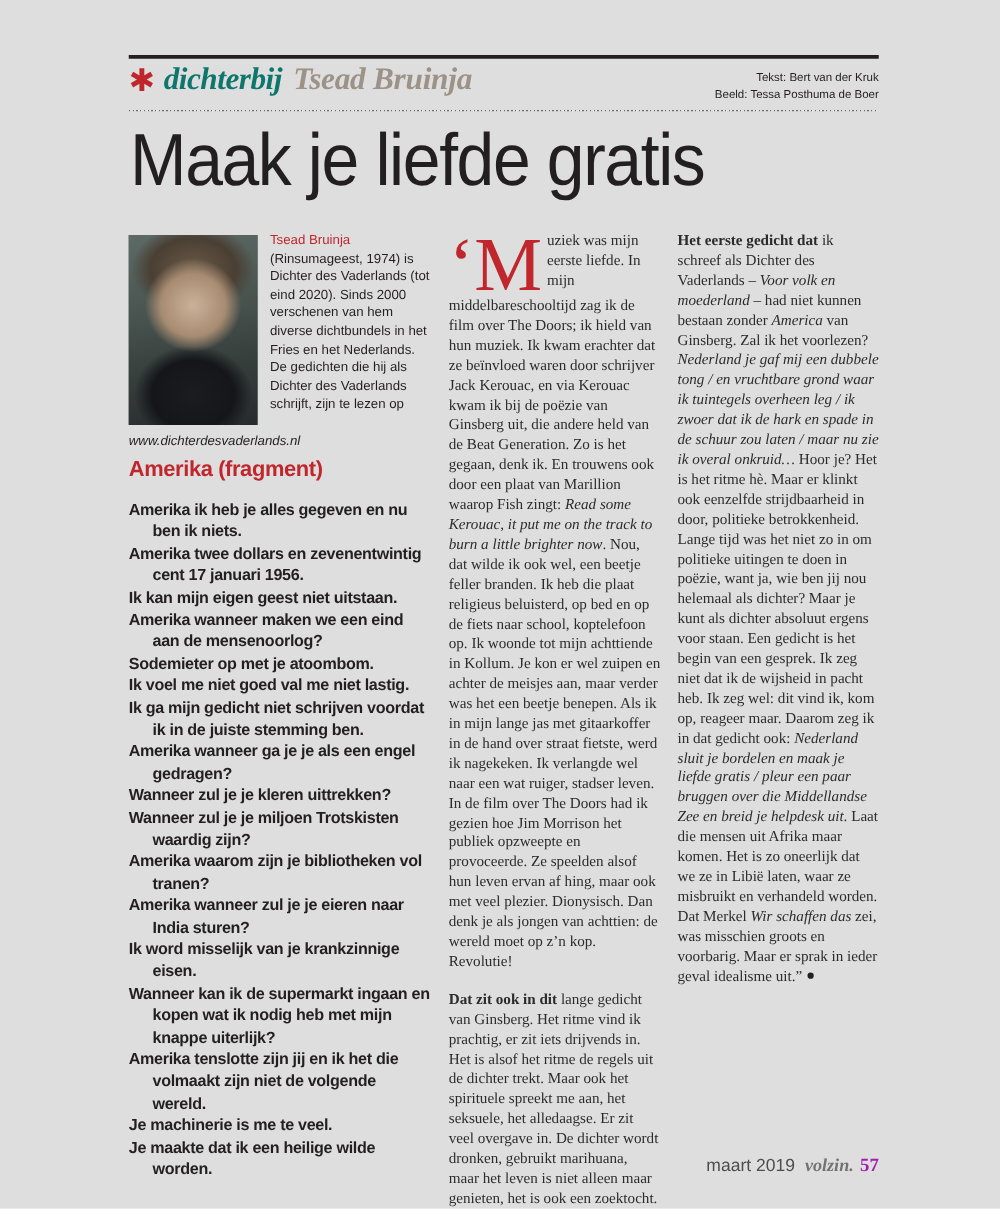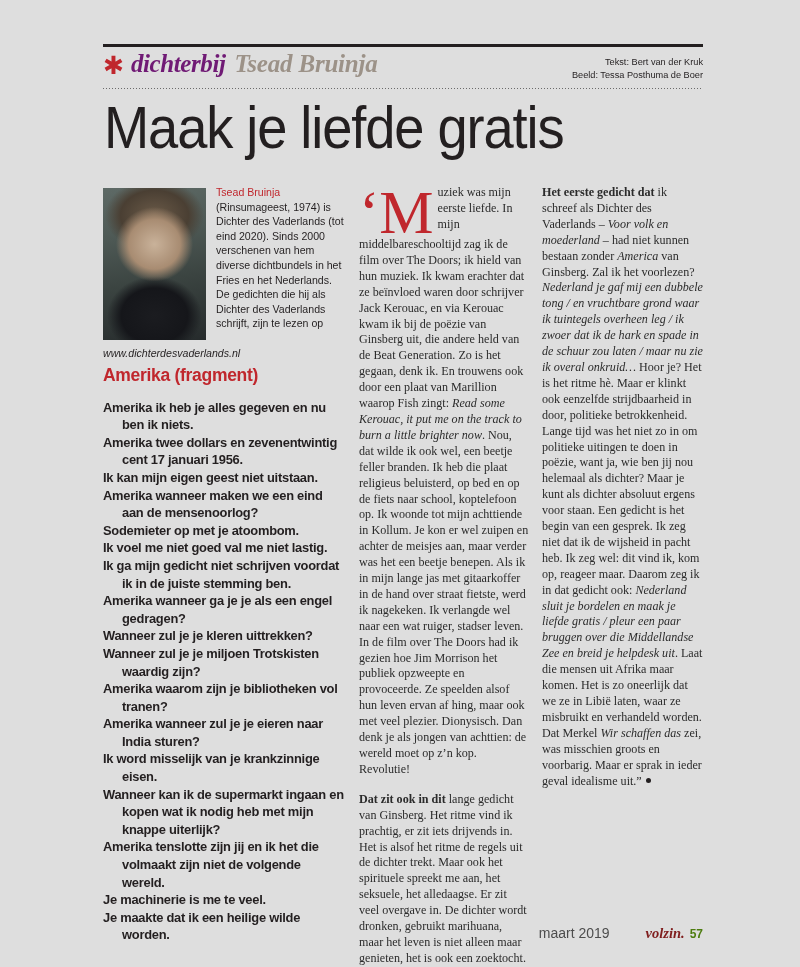--- a/index.html
+++ b/index.html
@@ -47,21 +47,21 @@
     font-family: "Liberation Serif", serif;
     margin-right: 7px;
     position: relative;
     top: 2px;
   }
   .hdr-dichterbij {
     font-family: "Liberation Serif", serif;
     font-weight: bold;
     font-style: italic;
     font-size: 25px;
-    color: #701a75;
+    color: #0f766e;
     letter-spacing: -0.4px;
   }
   .hdr-name {
     font-family: "Liberation Serif", serif;
     font-weight: bold;
     font-style: italic;
     font-size: 25px;
     color: #9c9288;
     margin-left: 9px;
     letter-spacing: -0.2px;
@@ -190,28 +190,27 @@
   .footer-date {
     font-size: 14px;
     color: #4d4d4d;
     margin-right: 8px;
   }
   .footer-brand {
     font-family: "Liberation Serif", serif;
     font-weight: bold;
     font-style: italic;
     font-size: 14.5px;
-    color: #7f1d1d;
-    margin-left: 28px;
+    color: #737373;
   }
   .footer-page {
-    font-family: Liberation Sans, sans-serif;
-    font-weight: bold;
-    font-size: 12px;
-    color: #4d7c0f;
+    font-family: Liberation Serif, serif;
+    font-weight: bold;
+    font-size: 15px;
+    color: #a21caf;
     margin-left: 5px;
   }
 </style>
 </head>
 <body>
 
 <div class="page">
 
   <div class="hdr-rule-top"></div>
 

